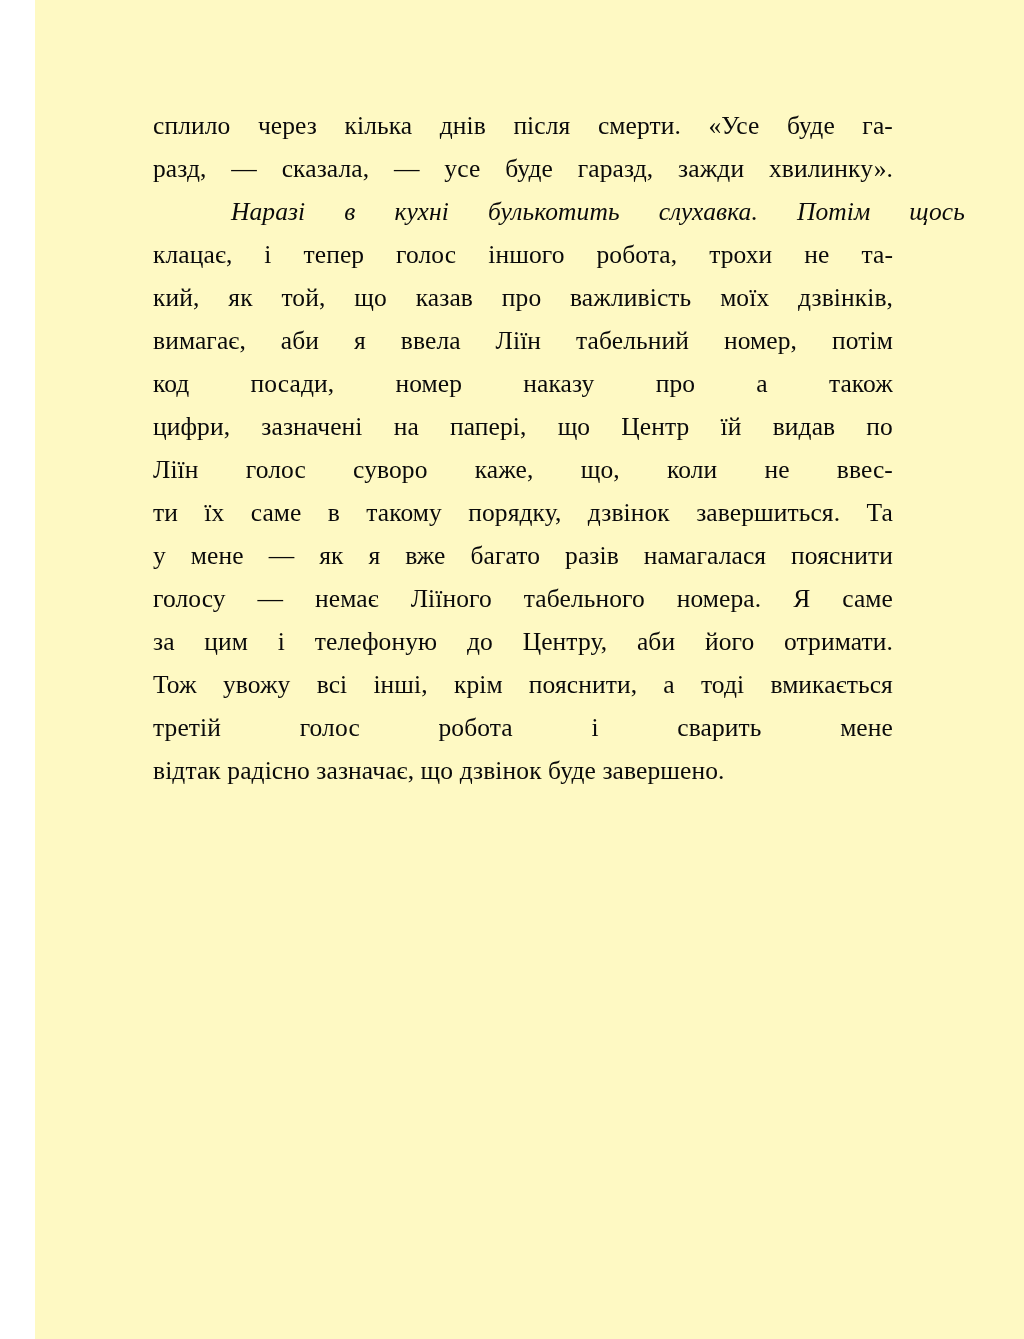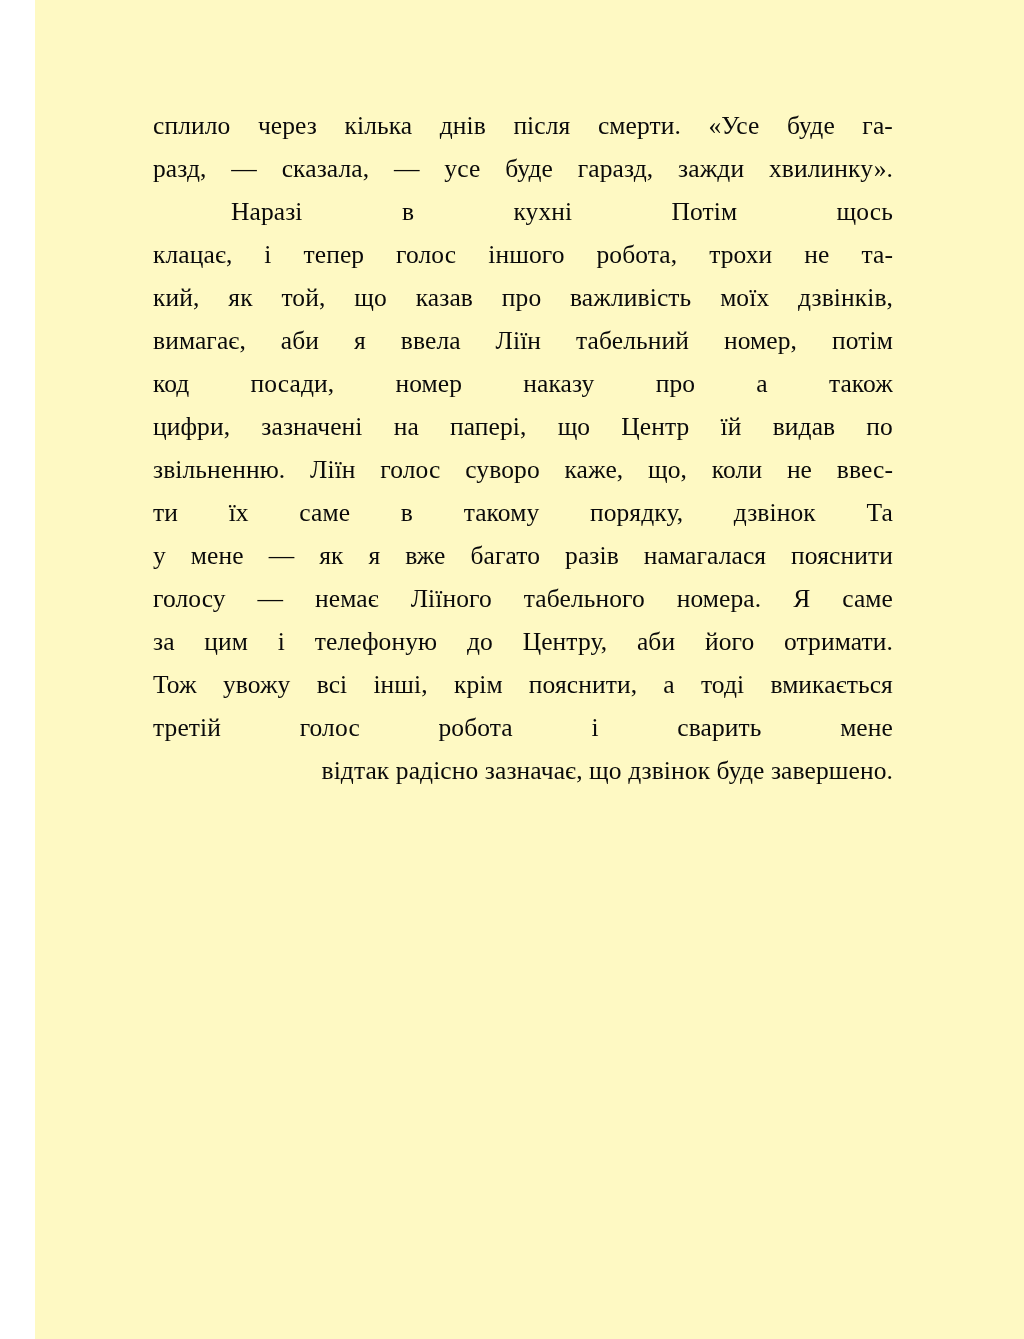--- a/index.html
+++ b/index.html
@@ -53,29 +53,30 @@
     white-space: normal;
   }
   .line.justify > span.w {
     display: inline-block;
     white-space: pre;
   }
 
   
   .line.flush {
     display: block;
-    text-align: right;
+    text-align: left;
   }
 
   .line.indent {
     text-indent: 39px;
   }
   .line.indent.justify {
     padding-left: 39px;
     width: 701px;
+    font-style: italic;
   }
 </style>
 </head>
 <body>
 
 <div class="page">
   <div class="text-block" id="text-body">
 
   <div class="line justify">
         <span class="w">сплило</span>
@@ -96,20 +97,22 @@
         <span class="w">усе</span>
         <span class="w">буде</span>
         <span class="w">гаразд,</span>
         <span class="w">зажди</span>
         <span class="w">хвилинку».</span>
       </div>
       <div class="line justify indent">
         <span class="w">Наразі</span>
         <span class="w">в</span>
         <span class="w">кухні</span>
+        <span class="w">булькотить</span>
+        <span class="w">слухавка.</span>
         <span class="w">Потім</span>
         <span class="w">щось</span>
       </div>
       <div class="line justify">
         <span class="w">клацає,</span>
         <span class="w">і</span>
         <span class="w">тепер</span>
         <span class="w">голос</span>
         <span class="w">іншого</span>
         <span class="w">робота,</span>
@@ -152,38 +155,38 @@
         <span class="w">зазначені</span>
         <span class="w">на</span>
         <span class="w">папері,</span>
         <span class="w">що</span>
         <span class="w">Центр</span>
         <span class="w">їй</span>
         <span class="w">видав</span>
         <span class="w">по</span>
       </div>
       <div class="line justify">
-        <span class="w">звільненню.</span>
         <span class="w">Ліїн</span>
         <span class="w">голос</span>
         <span class="w">суворо</span>
         <span class="w">каже,</span>
         <span class="w">що,</span>
         <span class="w">коли</span>
         <span class="w">не</span>
         <span class="w">ввес-</span>
       </div>
       <div class="line justify">
         <span class="w">ти</span>
         <span class="w">їх</span>
         <span class="w">саме</span>
         <span class="w">в</span>
         <span class="w">такому</span>
         <span class="w">порядку,</span>
         <span class="w">дзвінок</span>
+        <span class="w">завершиться.</span>
         <span class="w">Та</span>
       </div>
       <div class="line justify">
         <span class="w">у</span>
         <span class="w">мене</span>
         <span class="w">—</span>
         <span class="w">як</span>
         <span class="w">я</span>
         <span class="w">вже</span>
         <span class="w">багато</span>

